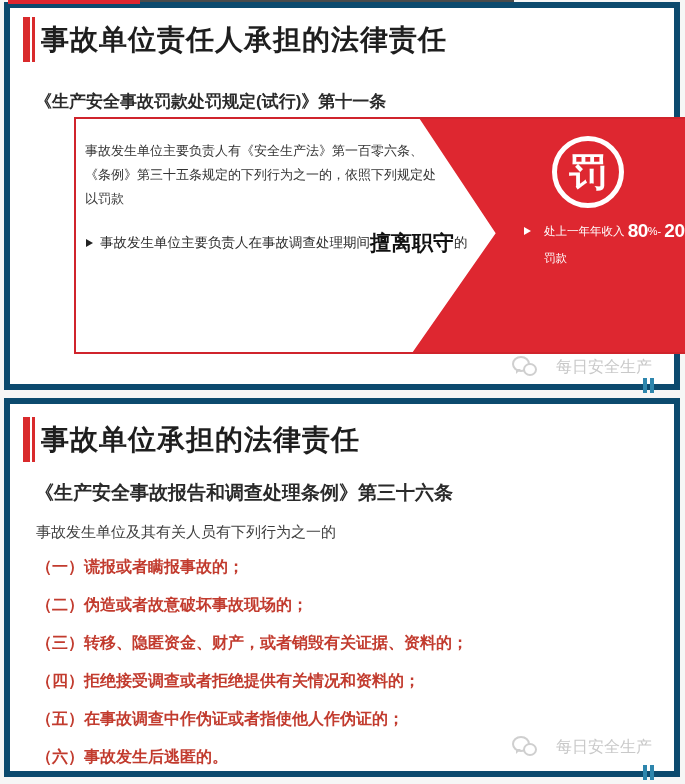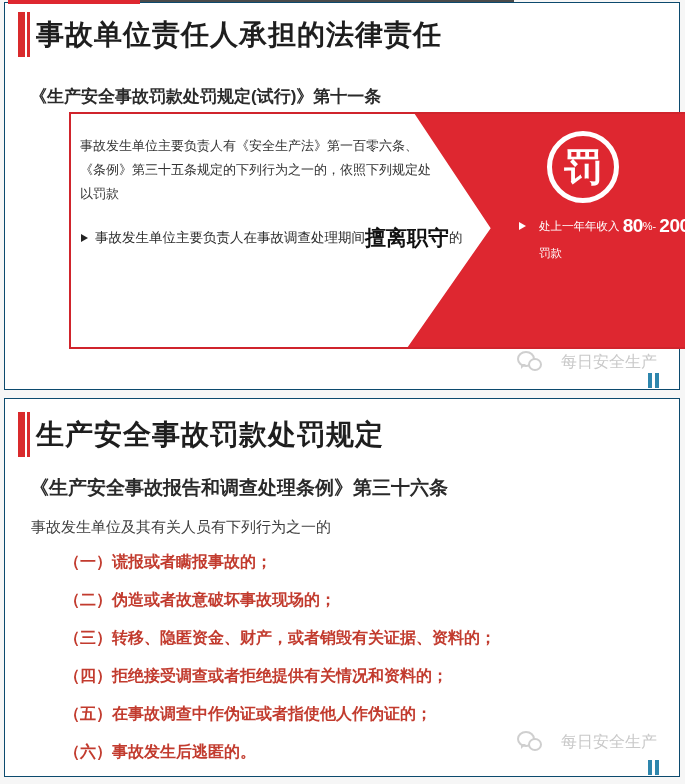--- a/index.html
+++ b/index.html
@@ -4,21 +4,21 @@
 <style>
   html,body{margin:0;padding:0;}
   body{
     width:685px;height:784px;position:relative;
     background:#f6f6f6;
     font-family:"Liberation Sans","DejaVu Sans",sans-serif;
     overflow:hidden;
   }
   .card{
     position:absolute;left:4px;width:676px;background:#ffffff;
-    border:1px solid #0c4a6e;box-sizing:border-box;
+    border:6px solid #0c4a6e;box-sizing:border-box;
   }
   #card1{top:2px;height:388px;}
   #card2{top:398px;height:379px;}
 
   
   .artifact-red{position:absolute;left:8px;top:0;width:132px;height:4px;background:#de2730;z-index:5;}
   .artifact-dark{position:absolute;left:140px;top:0;width:374px;height:2px;background:#4a4a4a;z-index:5;}
 
   
   .titlebars{position:absolute;display:flex;}
@@ -89,21 +89,21 @@
   #card1 .pause{right:20px;top:370px;}
   #card2 .pause{right:20px;top:361px;}
   .pause i{display:block;width:4px;height:15px;background:#2e86ad;}
 
   
   #card2 .titlebars{left:13px;top:13px;}
   #card2 .page-title{left:31px;top:13px;}
   #card2 .subtitle{left:25px;top:76px;font-size:19px;}
   .c2-intro{position:absolute;left:26px;top:119px;font-size:15px;color:#3f3f3f;white-space:nowrap;}
   .c2-list{
-    position:absolute;left:26px;top:152px;display:flex;flex-direction:column;gap:17px;margin-left:33px;
+    position:absolute;left:26px;top:152px;display:flex;flex-direction:column;gap:17px;
   }
   .c2-item{font-size:16px;line-height:21px;font-weight:700;color:#c23b2e;white-space:nowrap;}
 </style>
 </head>
 <body>
 
 <div class="artifact-red"></div>
 <div class="artifact-dark"></div>
 
 <section id="card1" class="card">
@@ -145,21 +145,21 @@
       <i></i>
     </span>
 </section>
 
 <section id="card2" class="card">
   <span class="titlebars">
     <i class="bar-thick"></i>
     <i class="bar-gap"></i>
     <i class="bar-thin"></i>
   </span>
-  <h1 class="page-title">生产安全事故罚款处罚规定</h1>
+  <h1 class="page-title">事故单位承担的法律责任</h1>
   <div class="subtitle">《生产安全事故报告和调查处理条例》第三十六条</div>
   <div class="c2-intro">事故发生单位及其有关人员有下列行为之一的</div>
 
   <div class="c2-list">
     <div class="c2-item">（一）谎报或者瞒报事故的；</div>
     <div class="c2-item">（二）伪造或者故意破坏事故现场的；</div>
     <div class="c2-item">（三）转移、隐匿资金、财产，或者销毁有关证据、资料的；</div>
     <div class="c2-item">（四）拒绝接受调查或者拒绝提供有关情况和资料的；</div>
     <div class="c2-item">（五）在事故调查中作伪证或者指使他人作伪证的；</div>
     <div class="c2-item">（六）事故发生后逃匿的。</div>

